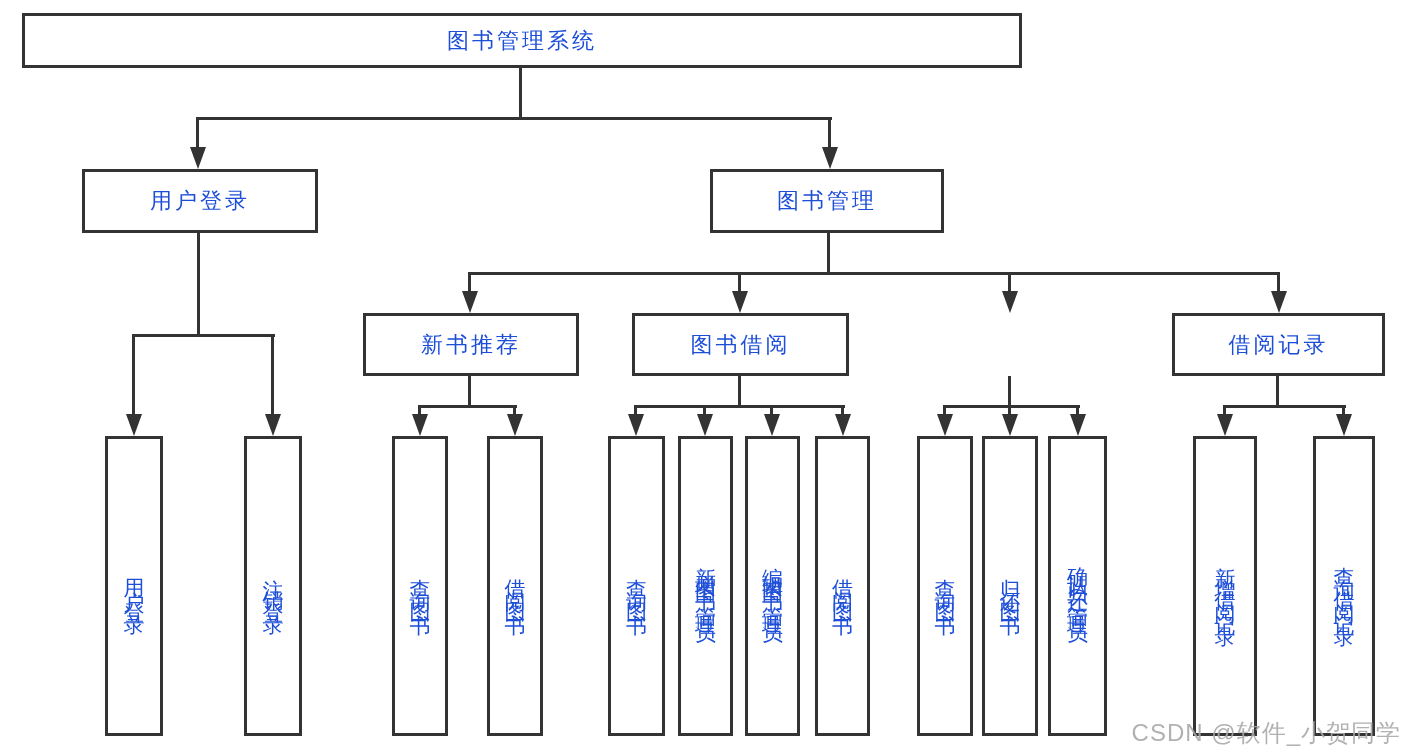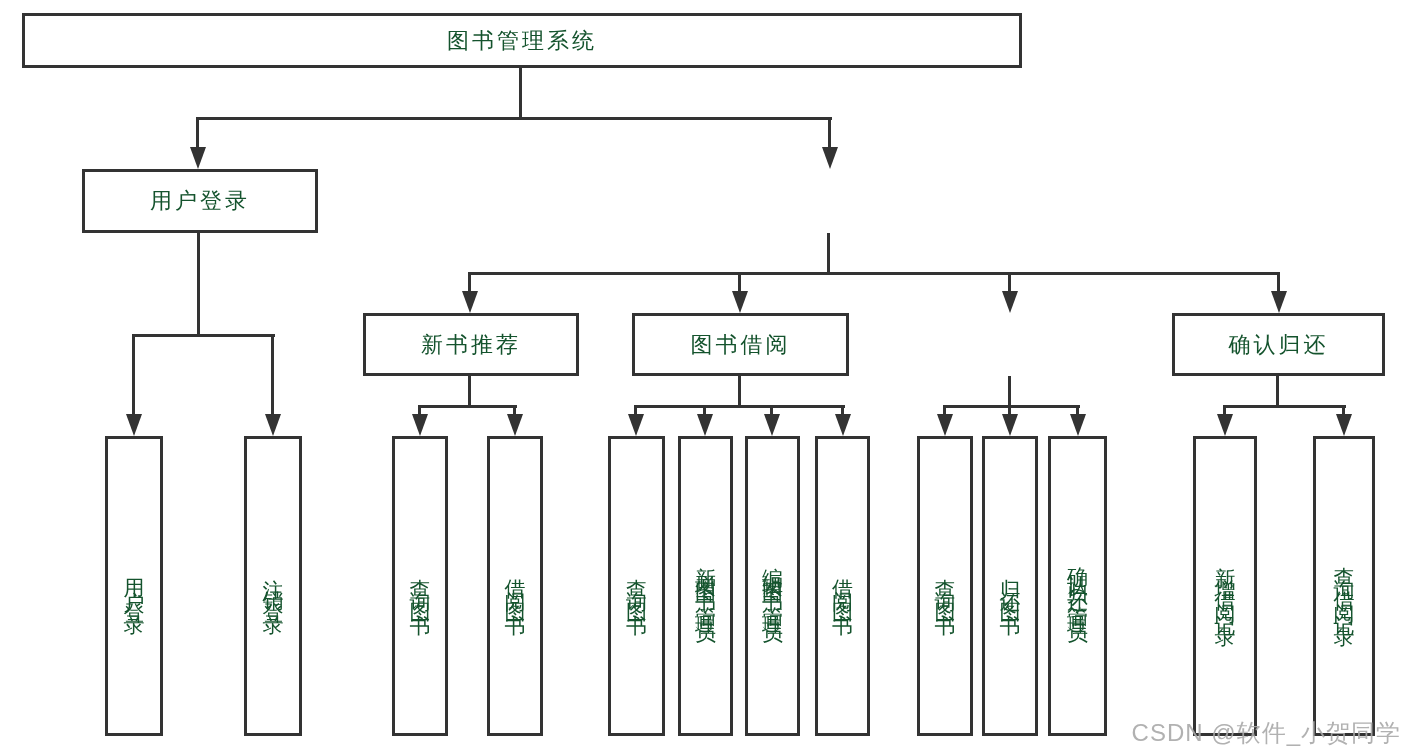--- a/index.html
+++ b/index.html
@@ -15,21 +15,21 @@
     position: absolute;
     background: #ffffff;
     border: 3px solid #333333;
     box-sizing: border-box;
     display: flex;
     align-items: center;
     justify-content: center;
     z-index: 2;
   }
   .box .lbl {
-    color: #14532d;
+    color: #1d4ed8;
     font-size: 22px;
     letter-spacing: 3px;
     white-space: nowrap;
   }
   .box.leaf .lbl {
     writing-mode: vertical-rl;
     text-orientation: mixed;
     font-size: 21px;
     letter-spacing: 12px;
     white-space: nowrap;
@@ -75,20 +75,23 @@
   <div class="vline" style="left:519px; top:68px; height:51px;"></div>
   <div class="hline" style="left:196px; top:117px; width:636px;"></div>
   <div class="vline" style="left:196px; top:117px; height:34px;"></div>
   <div class="arrow" style="left:190px; top:147px;"></div>
   <div class="vline" style="left:828px; top:117px; height:34px;"></div>
   <div class="arrow" style="left:822px; top:147px;"></div>
 
   <div class="box" style="left:82px; top:169px; width:236px; height:64px;">
     <span class="lbl">用户登录</span>
   </div>
+  <div class="box" style="left:710px; top:169px; width:234px; height:64px;">
+    <span class="lbl">图书管理</span>
+  </div>
 
   <div class="vline" style="left:197px; top:233px; height:104px;"></div>
   <div class="hline" style="left:132px; top:334px; width:143px;"></div>
   <div class="vline" style="left:132px; top:334px; height:84px;"></div>
   <div class="arrow" style="left:126px; top:414px;"></div>
   <div class="vline" style="left:271px; top:334px; height:84px;"></div>
   <div class="arrow" style="left:265px; top:414px;"></div>
 
   <div class="vline" style="left:827px; top:233px; height:42px;"></div>
   <div class="hline" style="left:468px; top:272px; width:812px;"></div>
@@ -101,21 +104,21 @@
   <div class="vline" style="left:1277px; top:272px; height:22px;"></div>
   <div class="arrow" style="left:1271px; top:291px;"></div>
 
   <div class="box" style="left:363px; top:313px; width:216px; height:63px;">
     <span class="lbl">新书推荐</span>
   </div>
   <div class="box" style="left:632px; top:313px; width:217px; height:63px;">
     <span class="lbl">图书借阅</span>
   </div>
   <div class="box" style="left:1172px; top:313px; width:213px; height:63px;">
-    <span class="lbl">确认归还</span>
+    <span class="lbl">借阅记录</span>
   </div>
 
   <div class="vline" style="left:468px; top:376px; height:32px;"></div>
   <div class="hline" style="left:418px; top:405px; width:99px;"></div>
   <div class="vline" style="left:418px; top:405px; height:13px;"></div>
   <div class="arrow" style="left:412px; top:414px;"></div>
   <div class="vline" style="left:513px; top:405px; height:13px;"></div>
   <div class="arrow" style="left:507px; top:414px;"></div>
 
   <div class="vline" style="left:738px; top:376px; height:32px;"></div>

